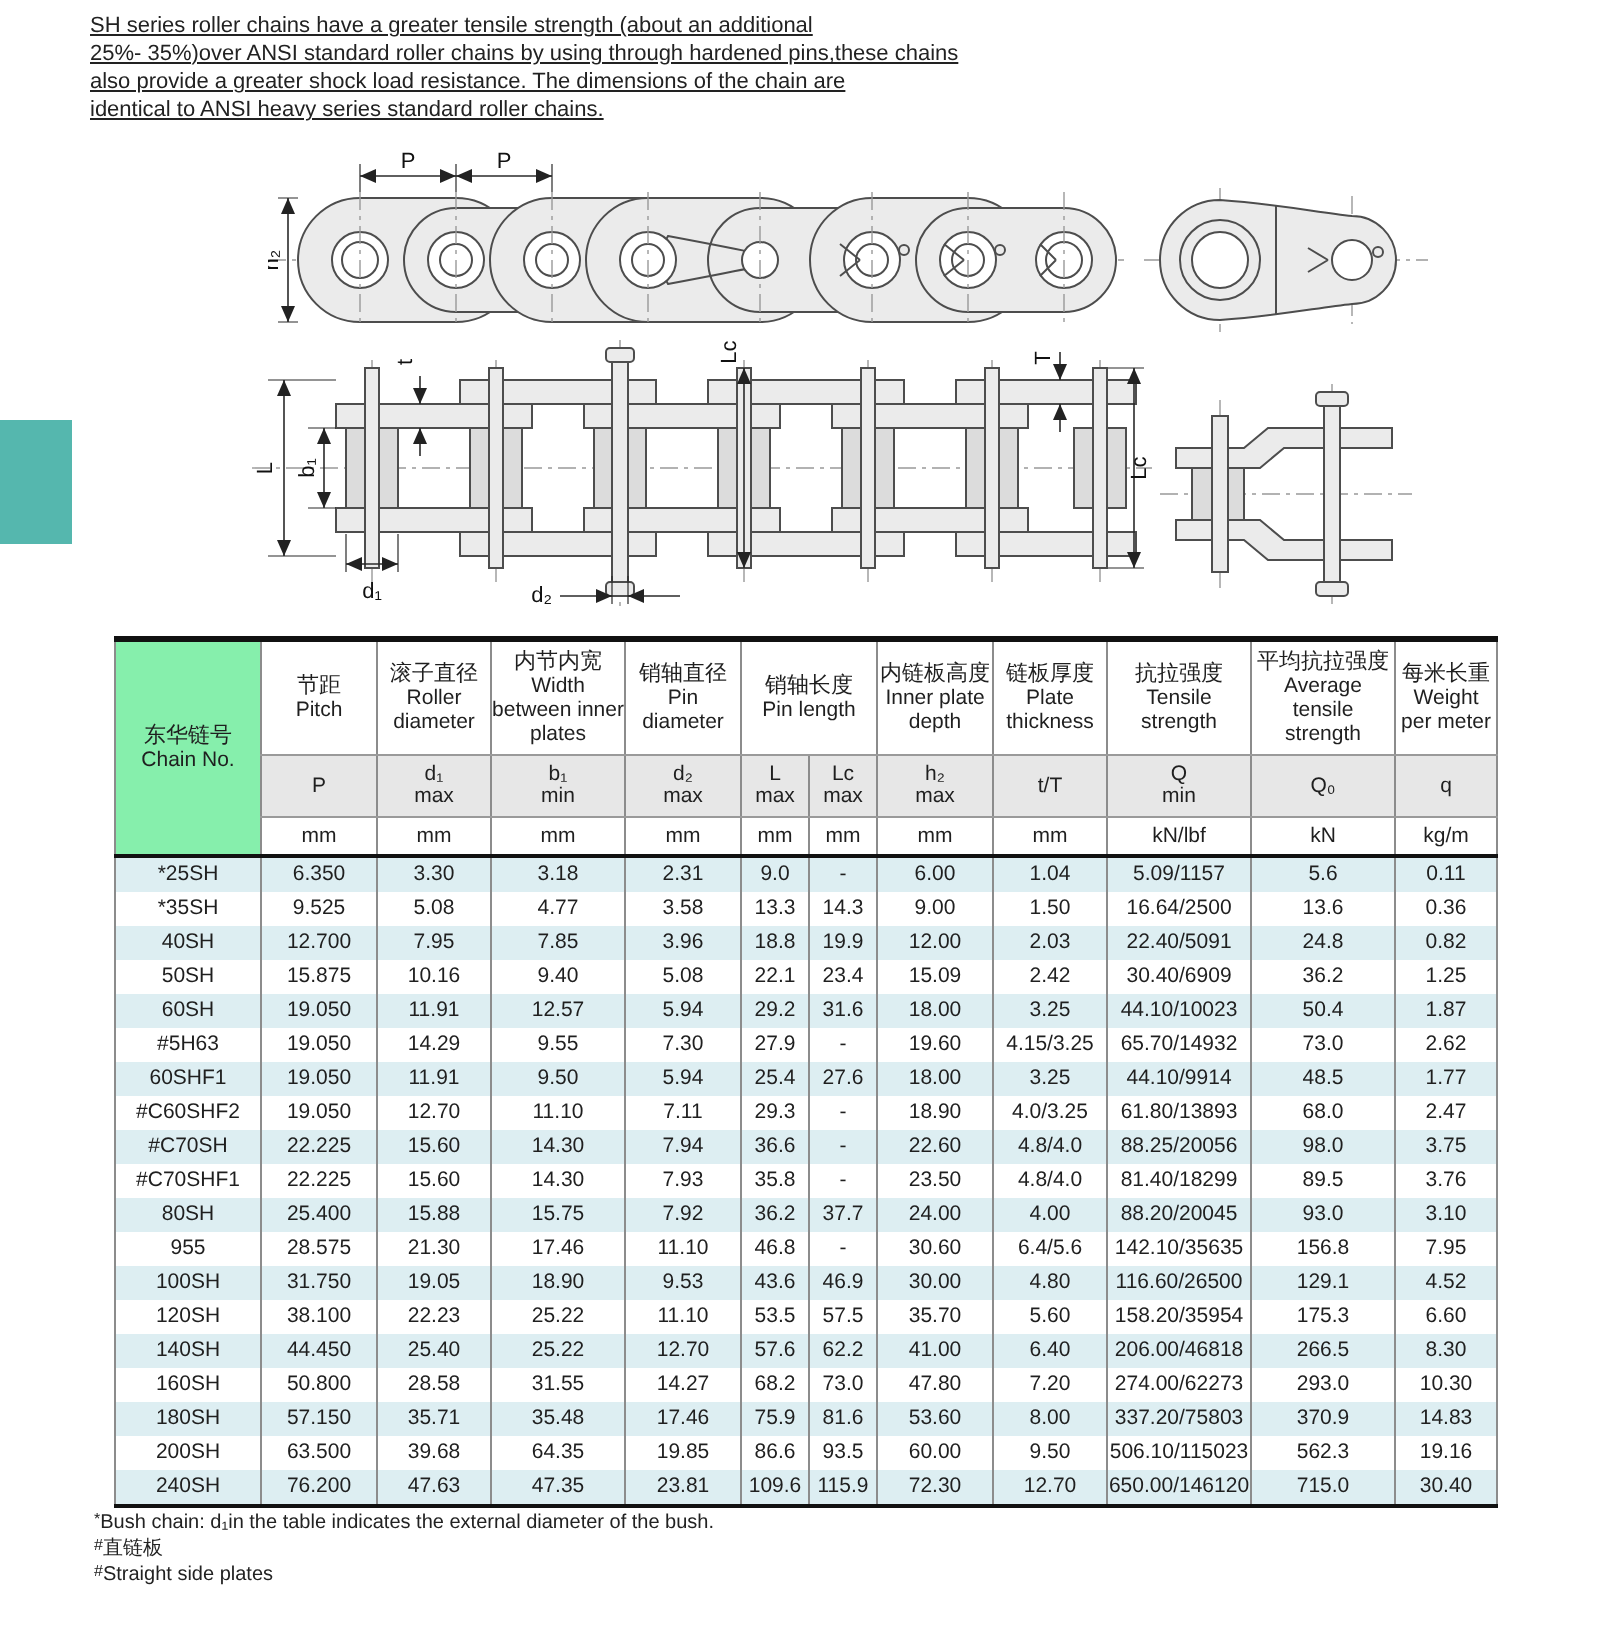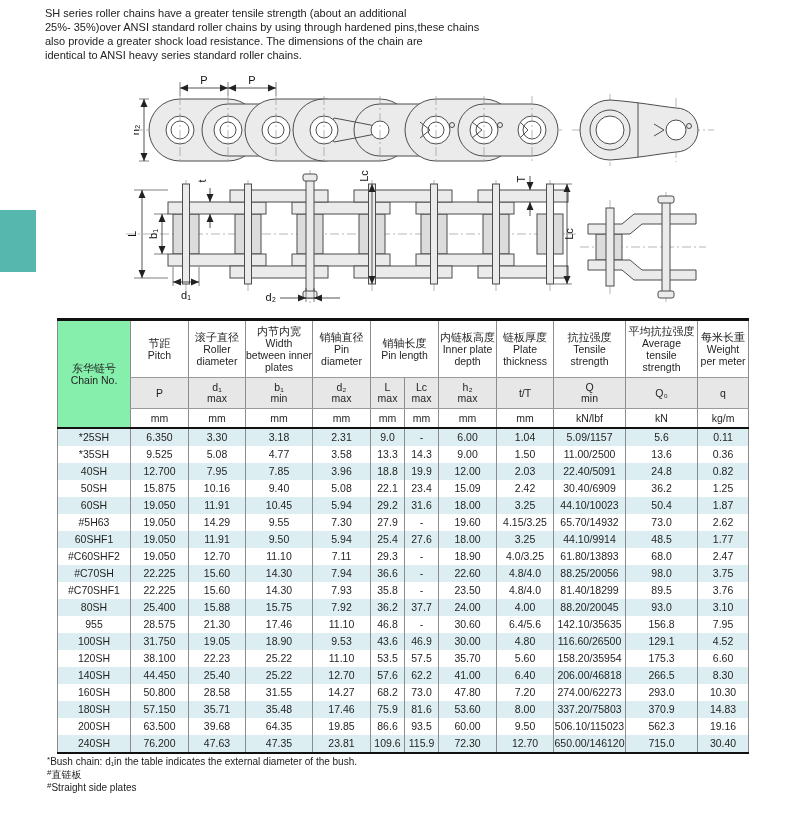--- a/index.html
+++ b/index.html
@@ -1,19 +1,19 @@
 <!DOCTYPE html>
 <html><head>
 <meta charset="utf-8">
 <style>
   html,body{margin:0;padding:0;background:#fff;}
   #page{position:relative;width:800px;height:818px;background:#fff;overflow:hidden;
         font-family:"Liberation Sans","DejaVu Sans",sans-serif;color:#1f1f1f;}
   
-  .intro{position:absolute;left:45px;top:6px;width:520px;font-size:11px;line-height:14px;color:#222;}
+  .intro{position:absolute;left:45px;top:6px;width:520px;font-size:11px;line-height:14px;color:#222;text-decoration:underline;}
   
   .accent{position:absolute;left:0;top:210px;width:36px;height:62px;background:#55b7ae;}
   
   .draw{position:absolute;}
   .part{fill:#ebebeb;stroke:#4d4d4d;stroke-width:1;}
   .part2{fill:#dcdcdc;stroke:#4d4d4d;stroke-width:1;}
   .hole{fill:#fff;stroke:#4d4d4d;stroke-width:1;}
   .ring{fill:none;stroke:#4d4d4d;stroke-width:1;}
   .cl{stroke:#999;stroke-width:0.7;fill:none;stroke-dasharray:9 3 2 3;}
   .dim{stroke:#2a2a2a;stroke-width:0.8;fill:none;}
@@ -362,21 +362,21 @@
           <tr>
       <td>*35SH</td>
       <td>9.525</td>
       <td>5.08</td>
       <td>4.77</td>
       <td>3.58</td>
       <td>13.3</td>
       <td>14.3</td>
       <td>9.00</td>
       <td>1.50</td>
-      <td>11.00/2500</td>
+      <td>16.64/2500</td>
       <td>13.6</td>
       <td>0.36</td>
     </tr>
           <tr class="stripe">
       <td>40SH</td>
       <td>12.700</td>
       <td>7.95</td>
       <td>7.85</td>
       <td>3.96</td>
       <td>18.8</td>
@@ -398,21 +398,21 @@
       <td>15.09</td>
       <td>2.42</td>
       <td>30.40/6909</td>
       <td>36.2</td>
       <td>1.25</td>
     </tr>
           <tr class="stripe">
       <td>60SH</td>
       <td>19.050</td>
       <td>11.91</td>
-      <td>10.45</td>
+      <td>12.57</td>
       <td>5.94</td>
       <td>29.2</td>
       <td>31.6</td>
       <td>18.00</td>
       <td>3.25</td>
       <td>44.10/10023</td>
       <td>50.4</td>
       <td>1.87</td>
     </tr>
           <tr>

